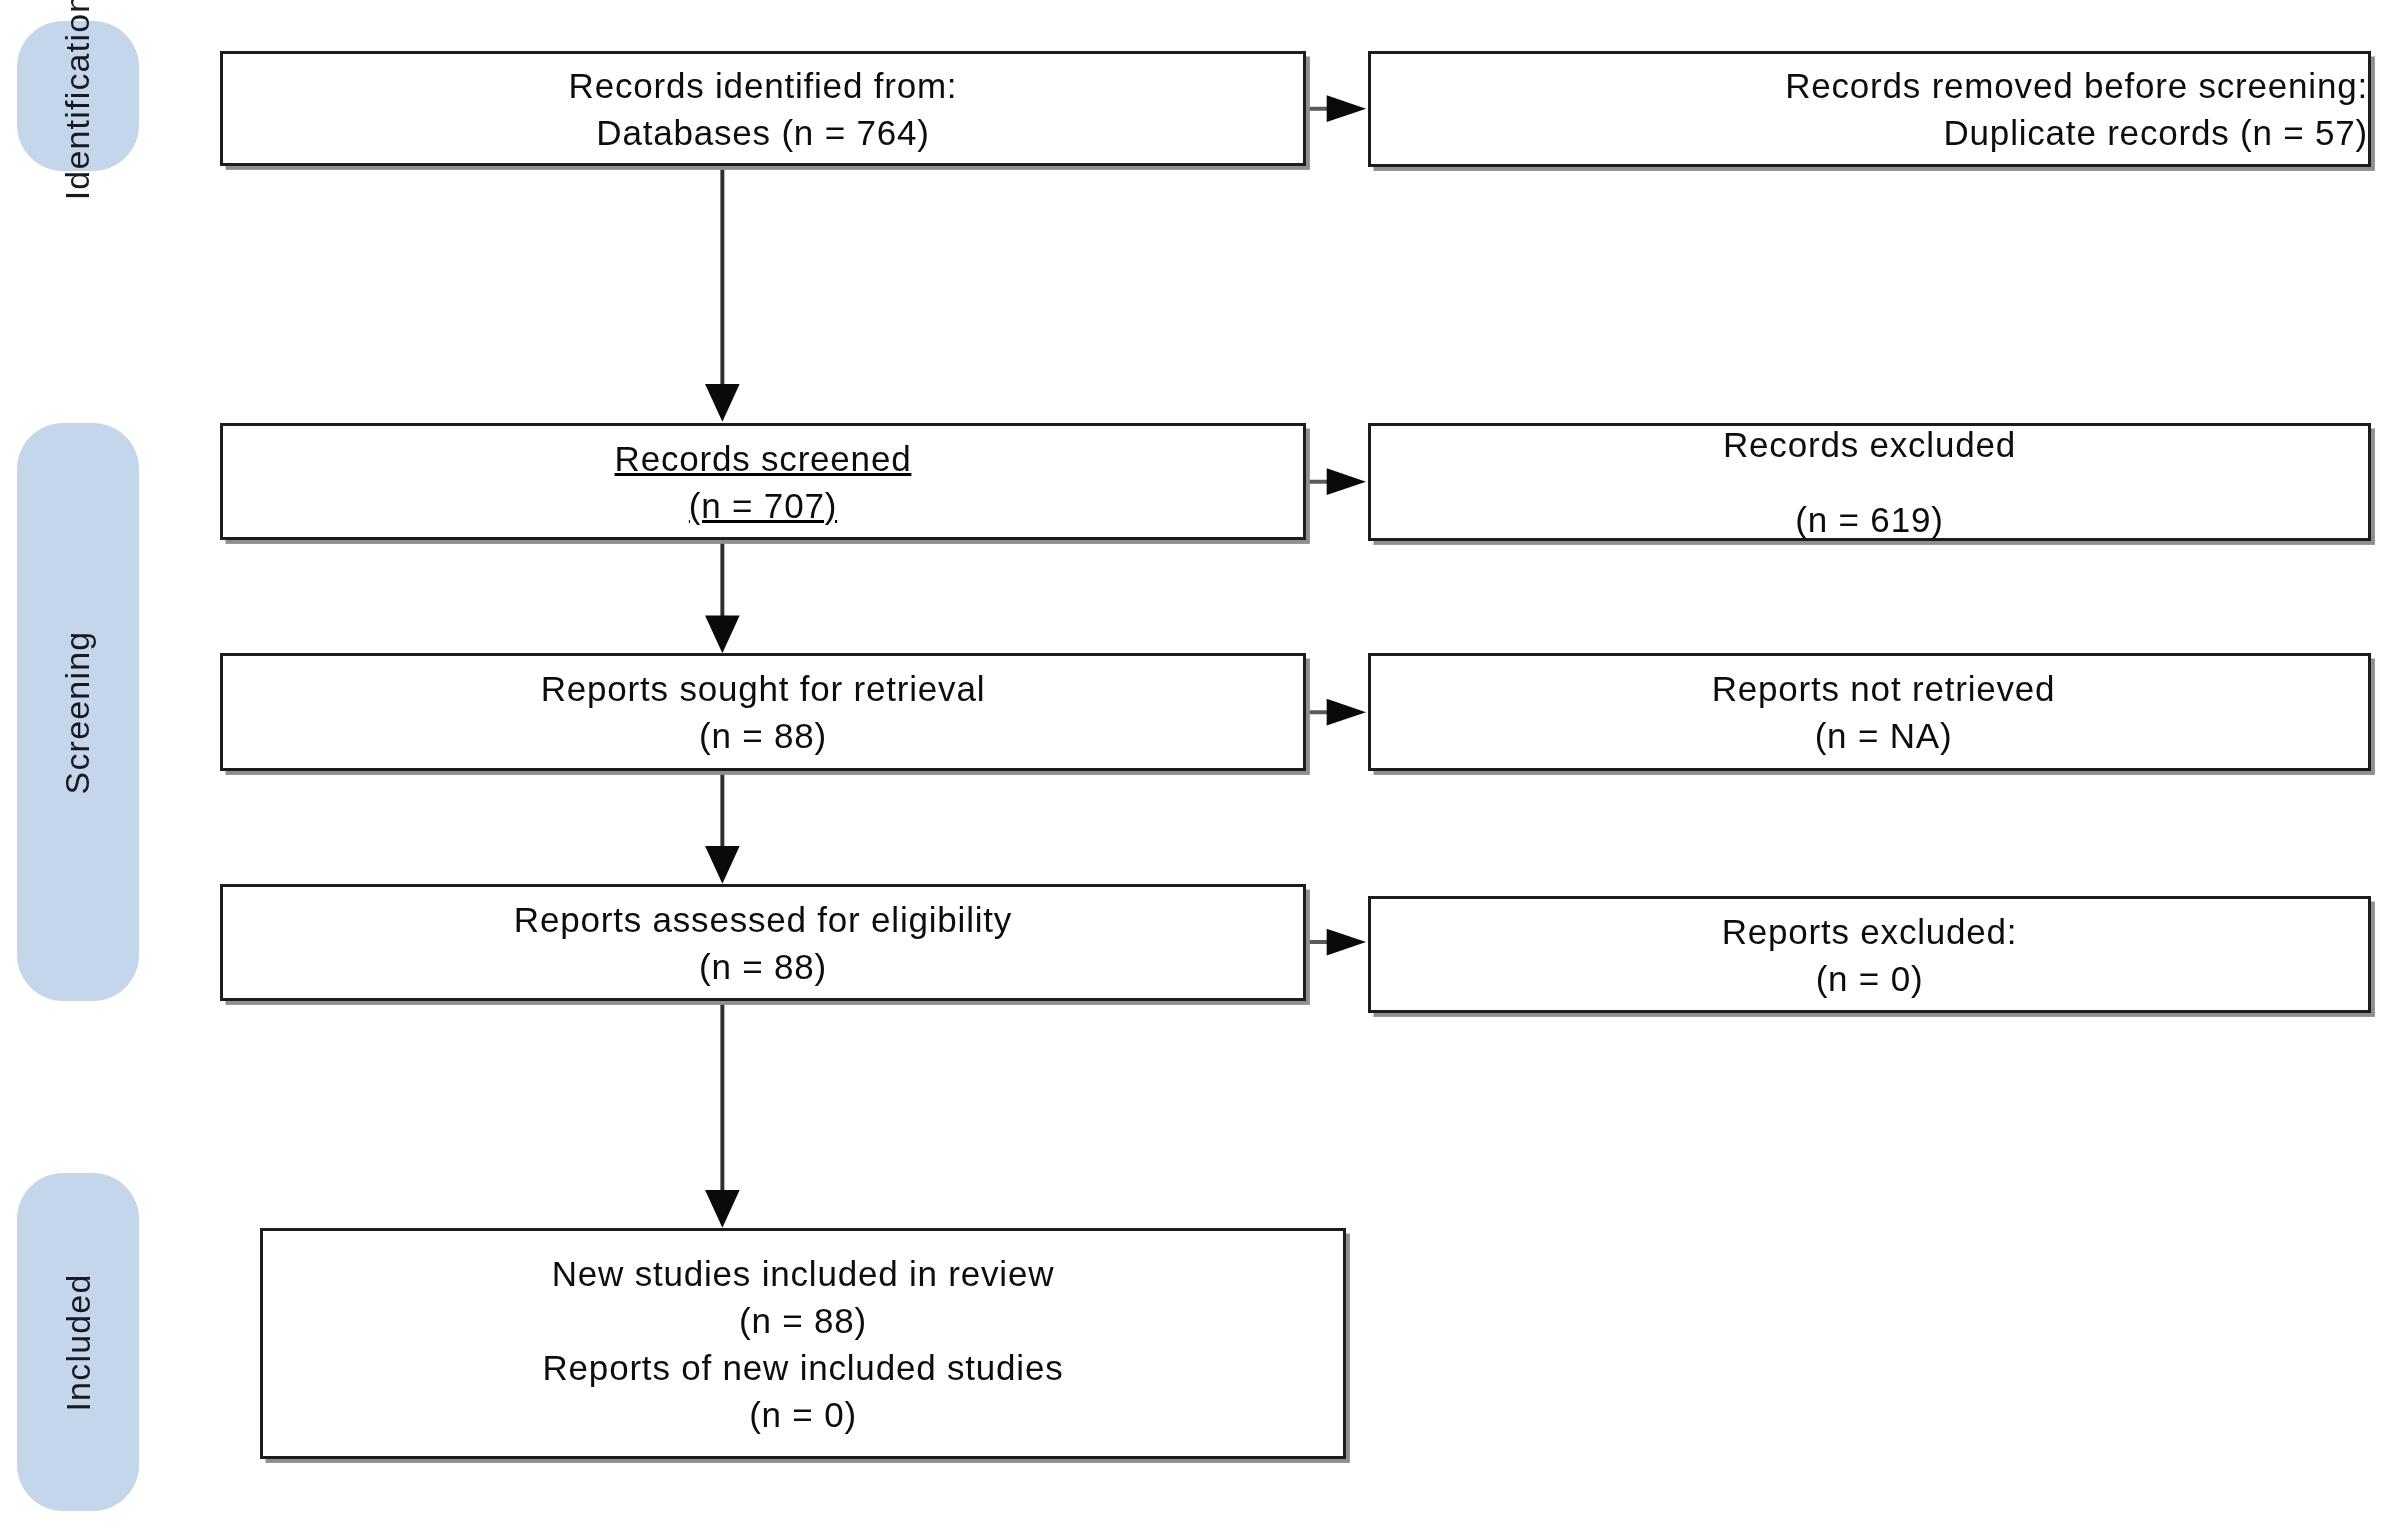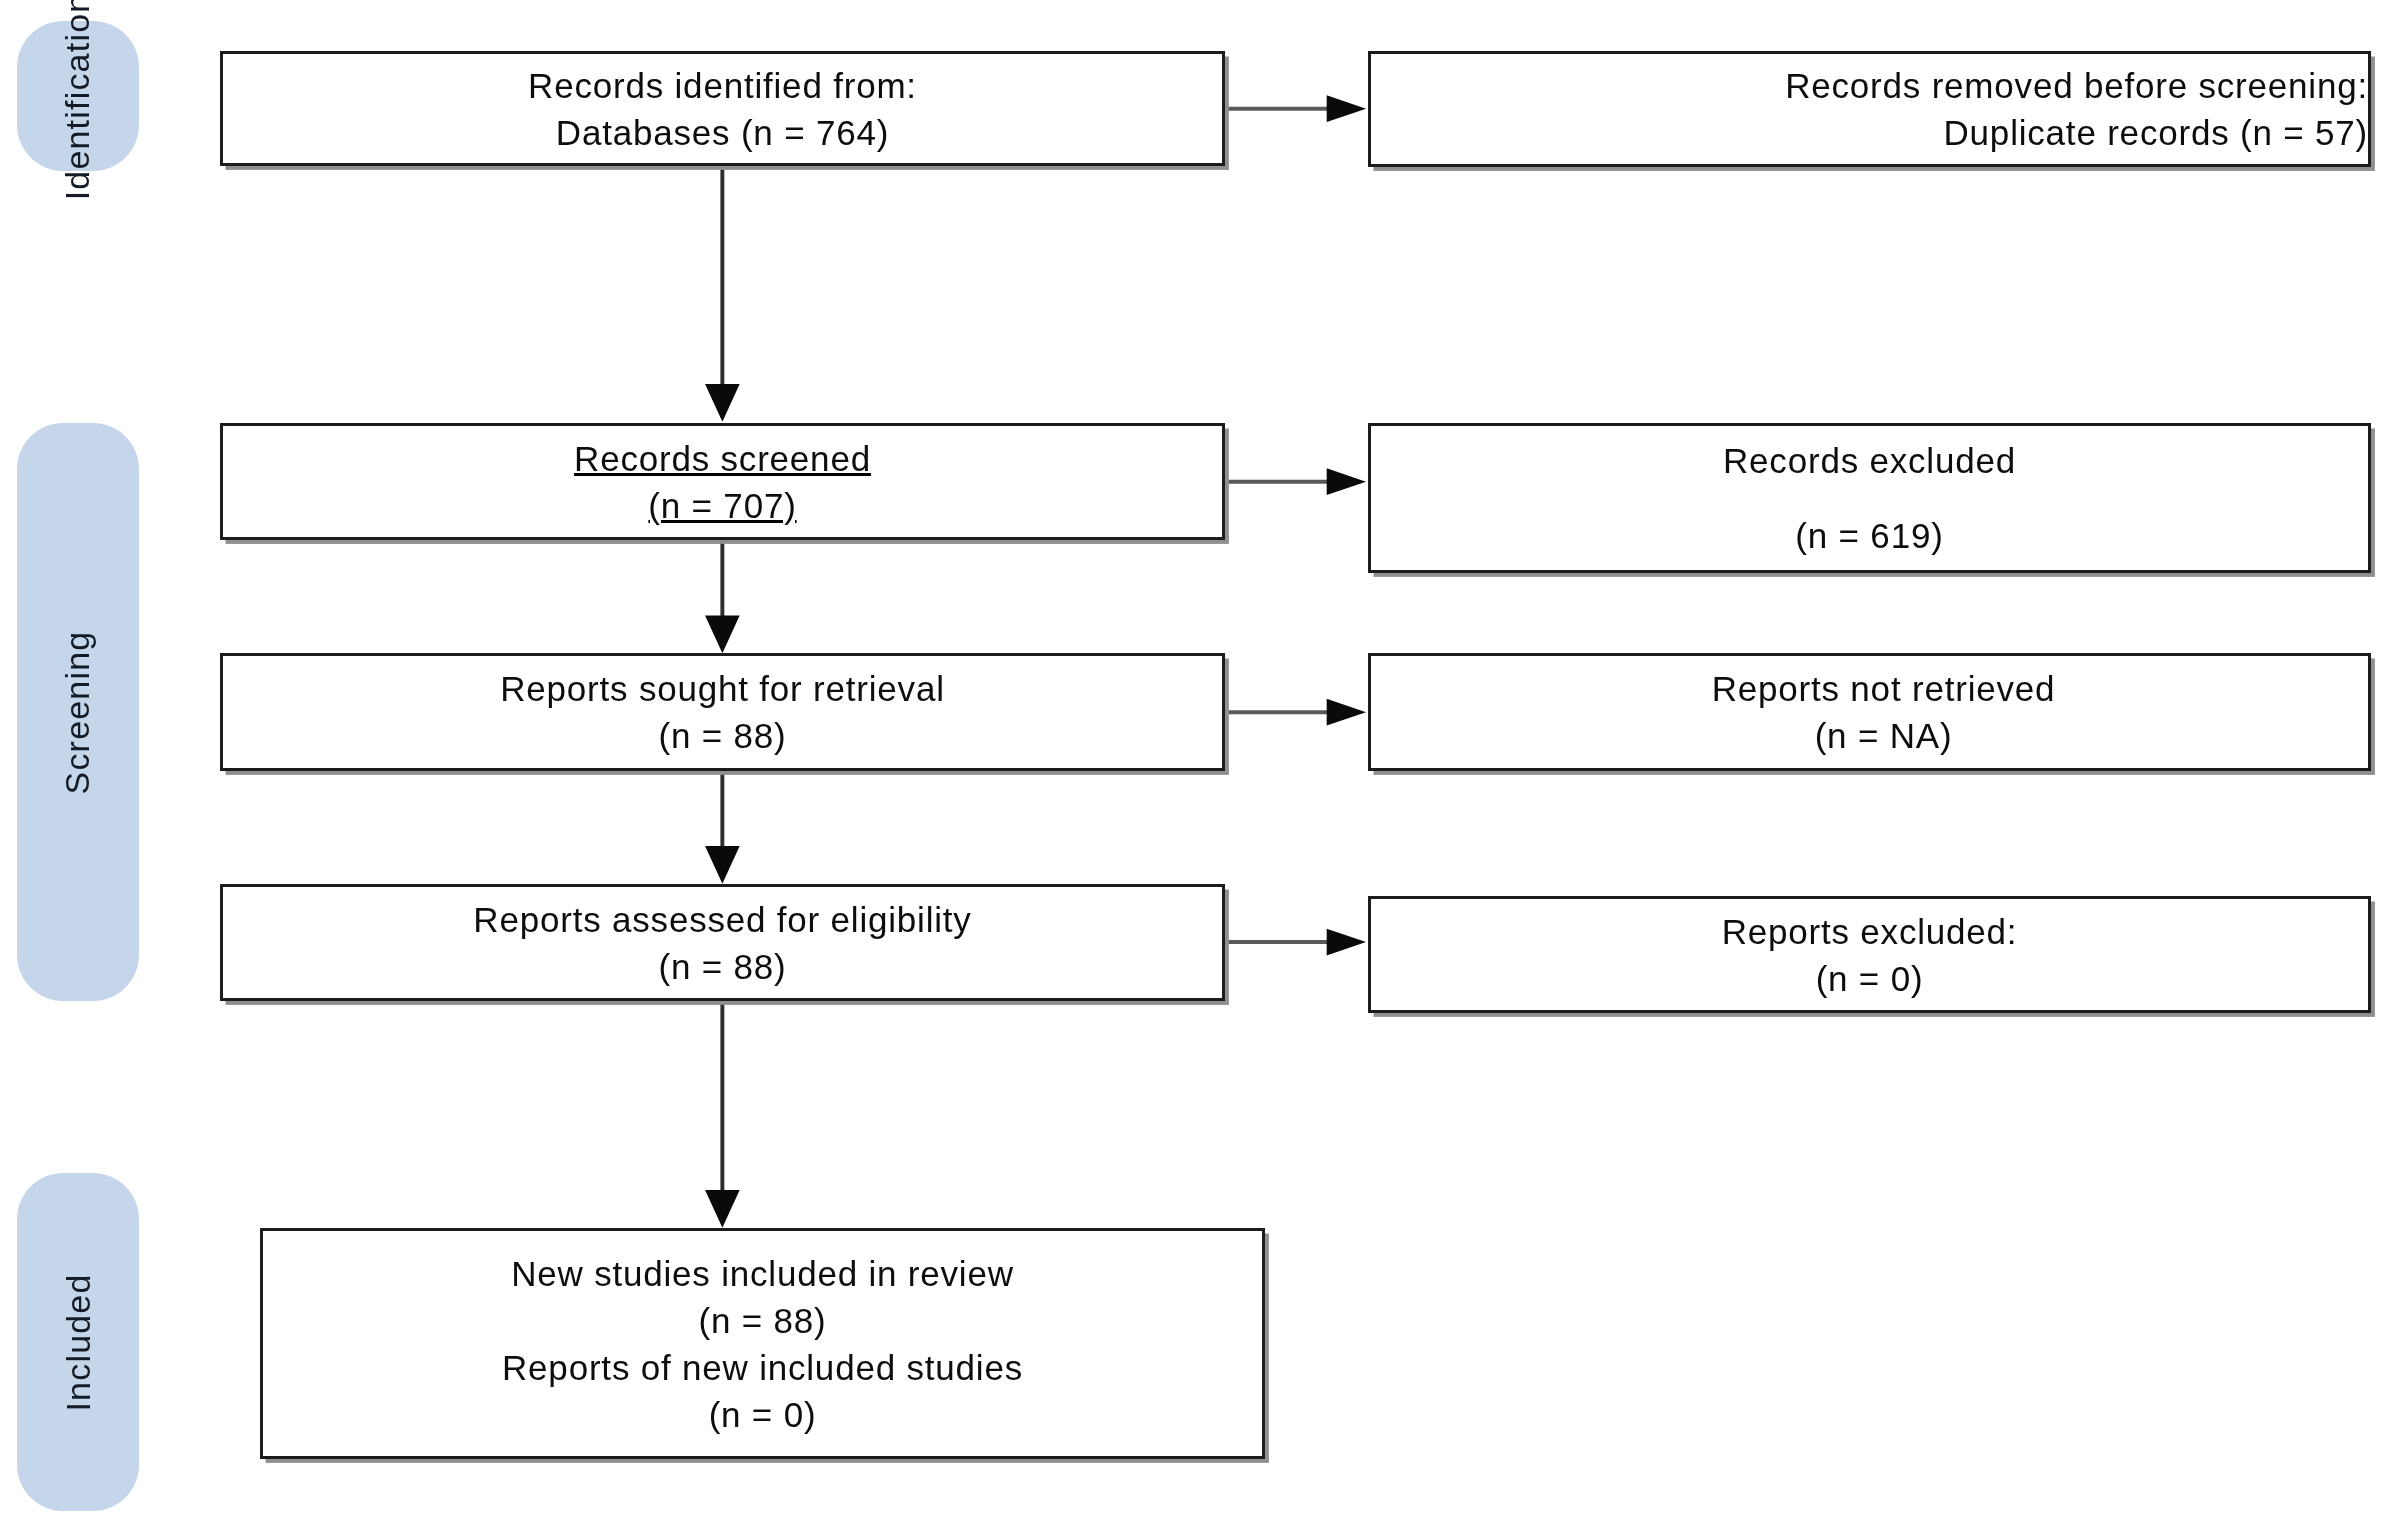--- a/index.html
+++ b/index.html
@@ -45,31 +45,31 @@
     box-sizing: border-box;
     background: var(--color-box_fill, #ffffff);
     border: 3.1px solid var(--color-box_border, #1c1c1c);
     box-shadow: 4.7px 4.7px 0 -0.8px var(--color-box_shadow, #8f8f8f);
     display: flex;
     flex-direction: column;
     align-items: center;
     justify-content: center;
     text-align: center;
   }
-  .main-box { left: 220px;  width: 1005px; }
+  .main-box { left: 220px;  width: 1086px; }
   .side-box { left: 1368px; width: 1003px; }
 
   #box-identified        { top: 51px;   height: 115px; }
   #box-screened          { top: 423px;  height: 117px; text-decoration: underline; }
   #box-sought            { top: 653px;  height: 118px; }
   #box-assessed          { top: 884px; height: 117px; }
   #box-included          { top: 1228px; height: 231px; margin-left: 40px; }
 
   #box-removed           { top: 51px;   height: 116px; align-items: flex-end; }
-  #box-excluded          { top: 423px;  height: 150px; gap: 28px; }
+  #box-excluded          { top: 423px;  height: 118px; gap: 28px; }
   #box-notretrieved      { top: 653px;  height: 118px; padding-left: 28px; }
   #box-reportsexcluded   { top: 884px; height: 117px; margin-top: 12px; }
 
   .box-line {
     font-size: 35px;
     line-height: 47px;
     font-weight: 400;
     letter-spacing: 0.8px;
     color: var(--color-box_text, #0d0d0d);
     white-space: nowrap;

